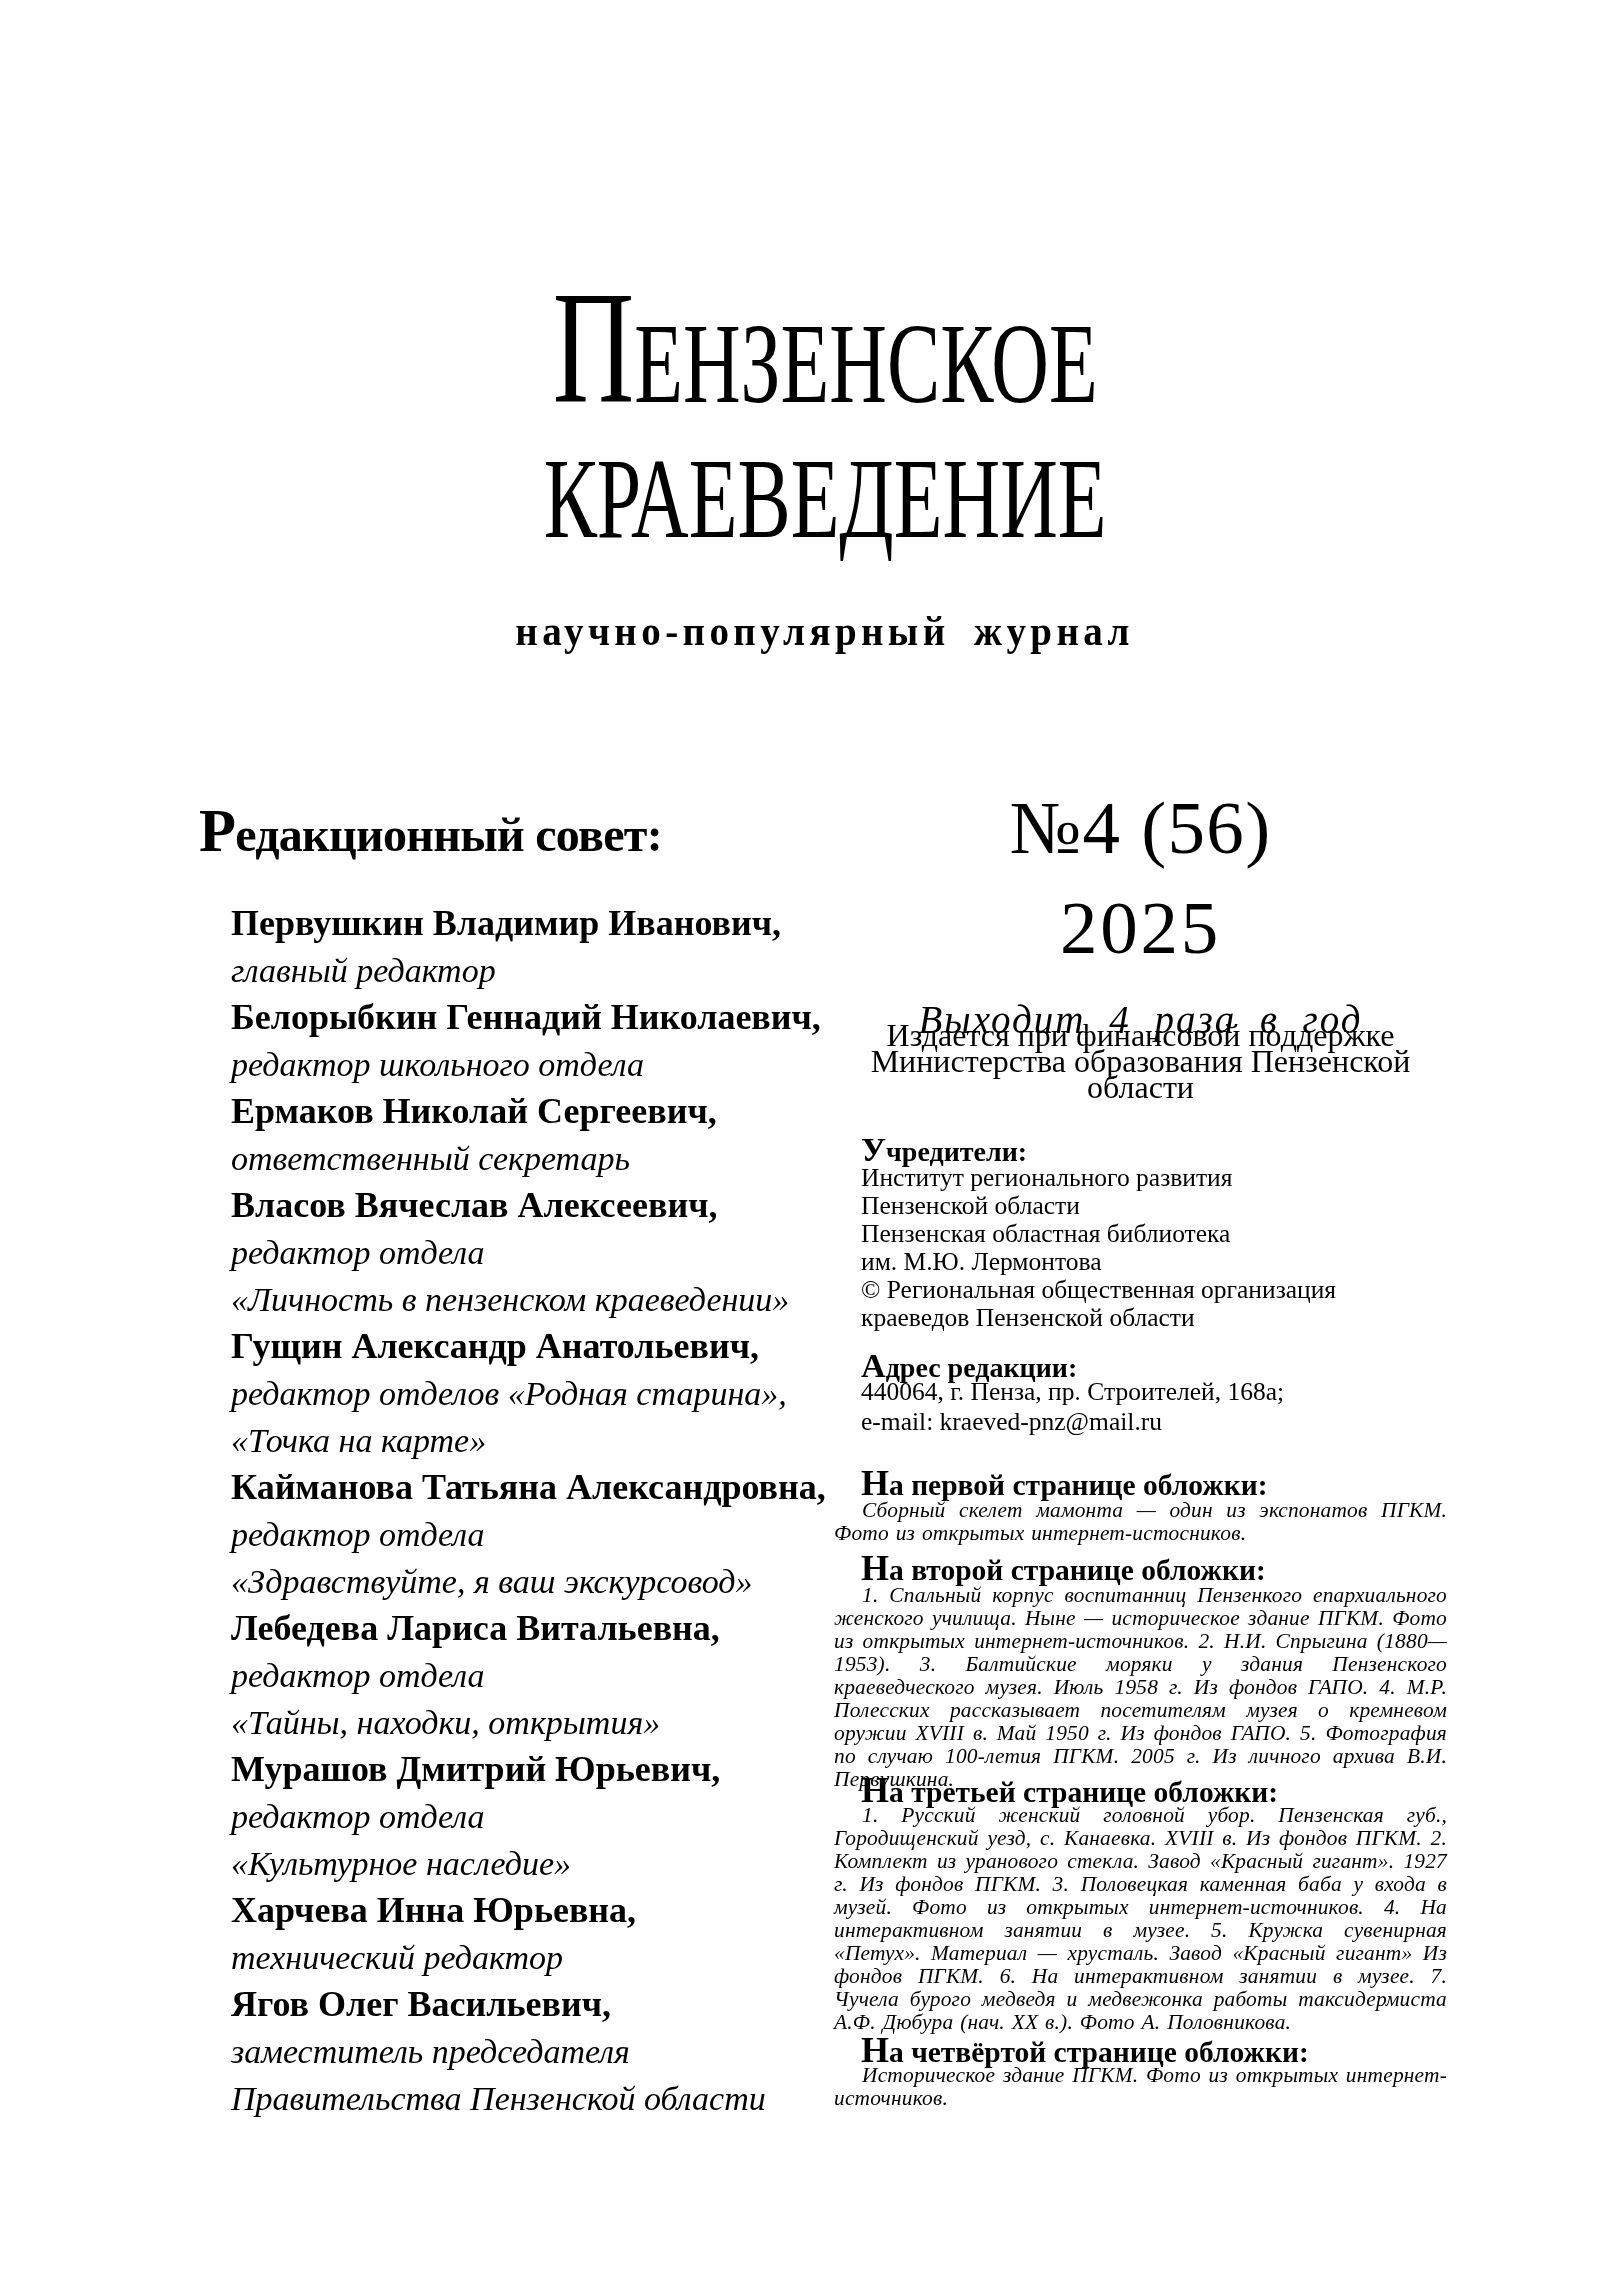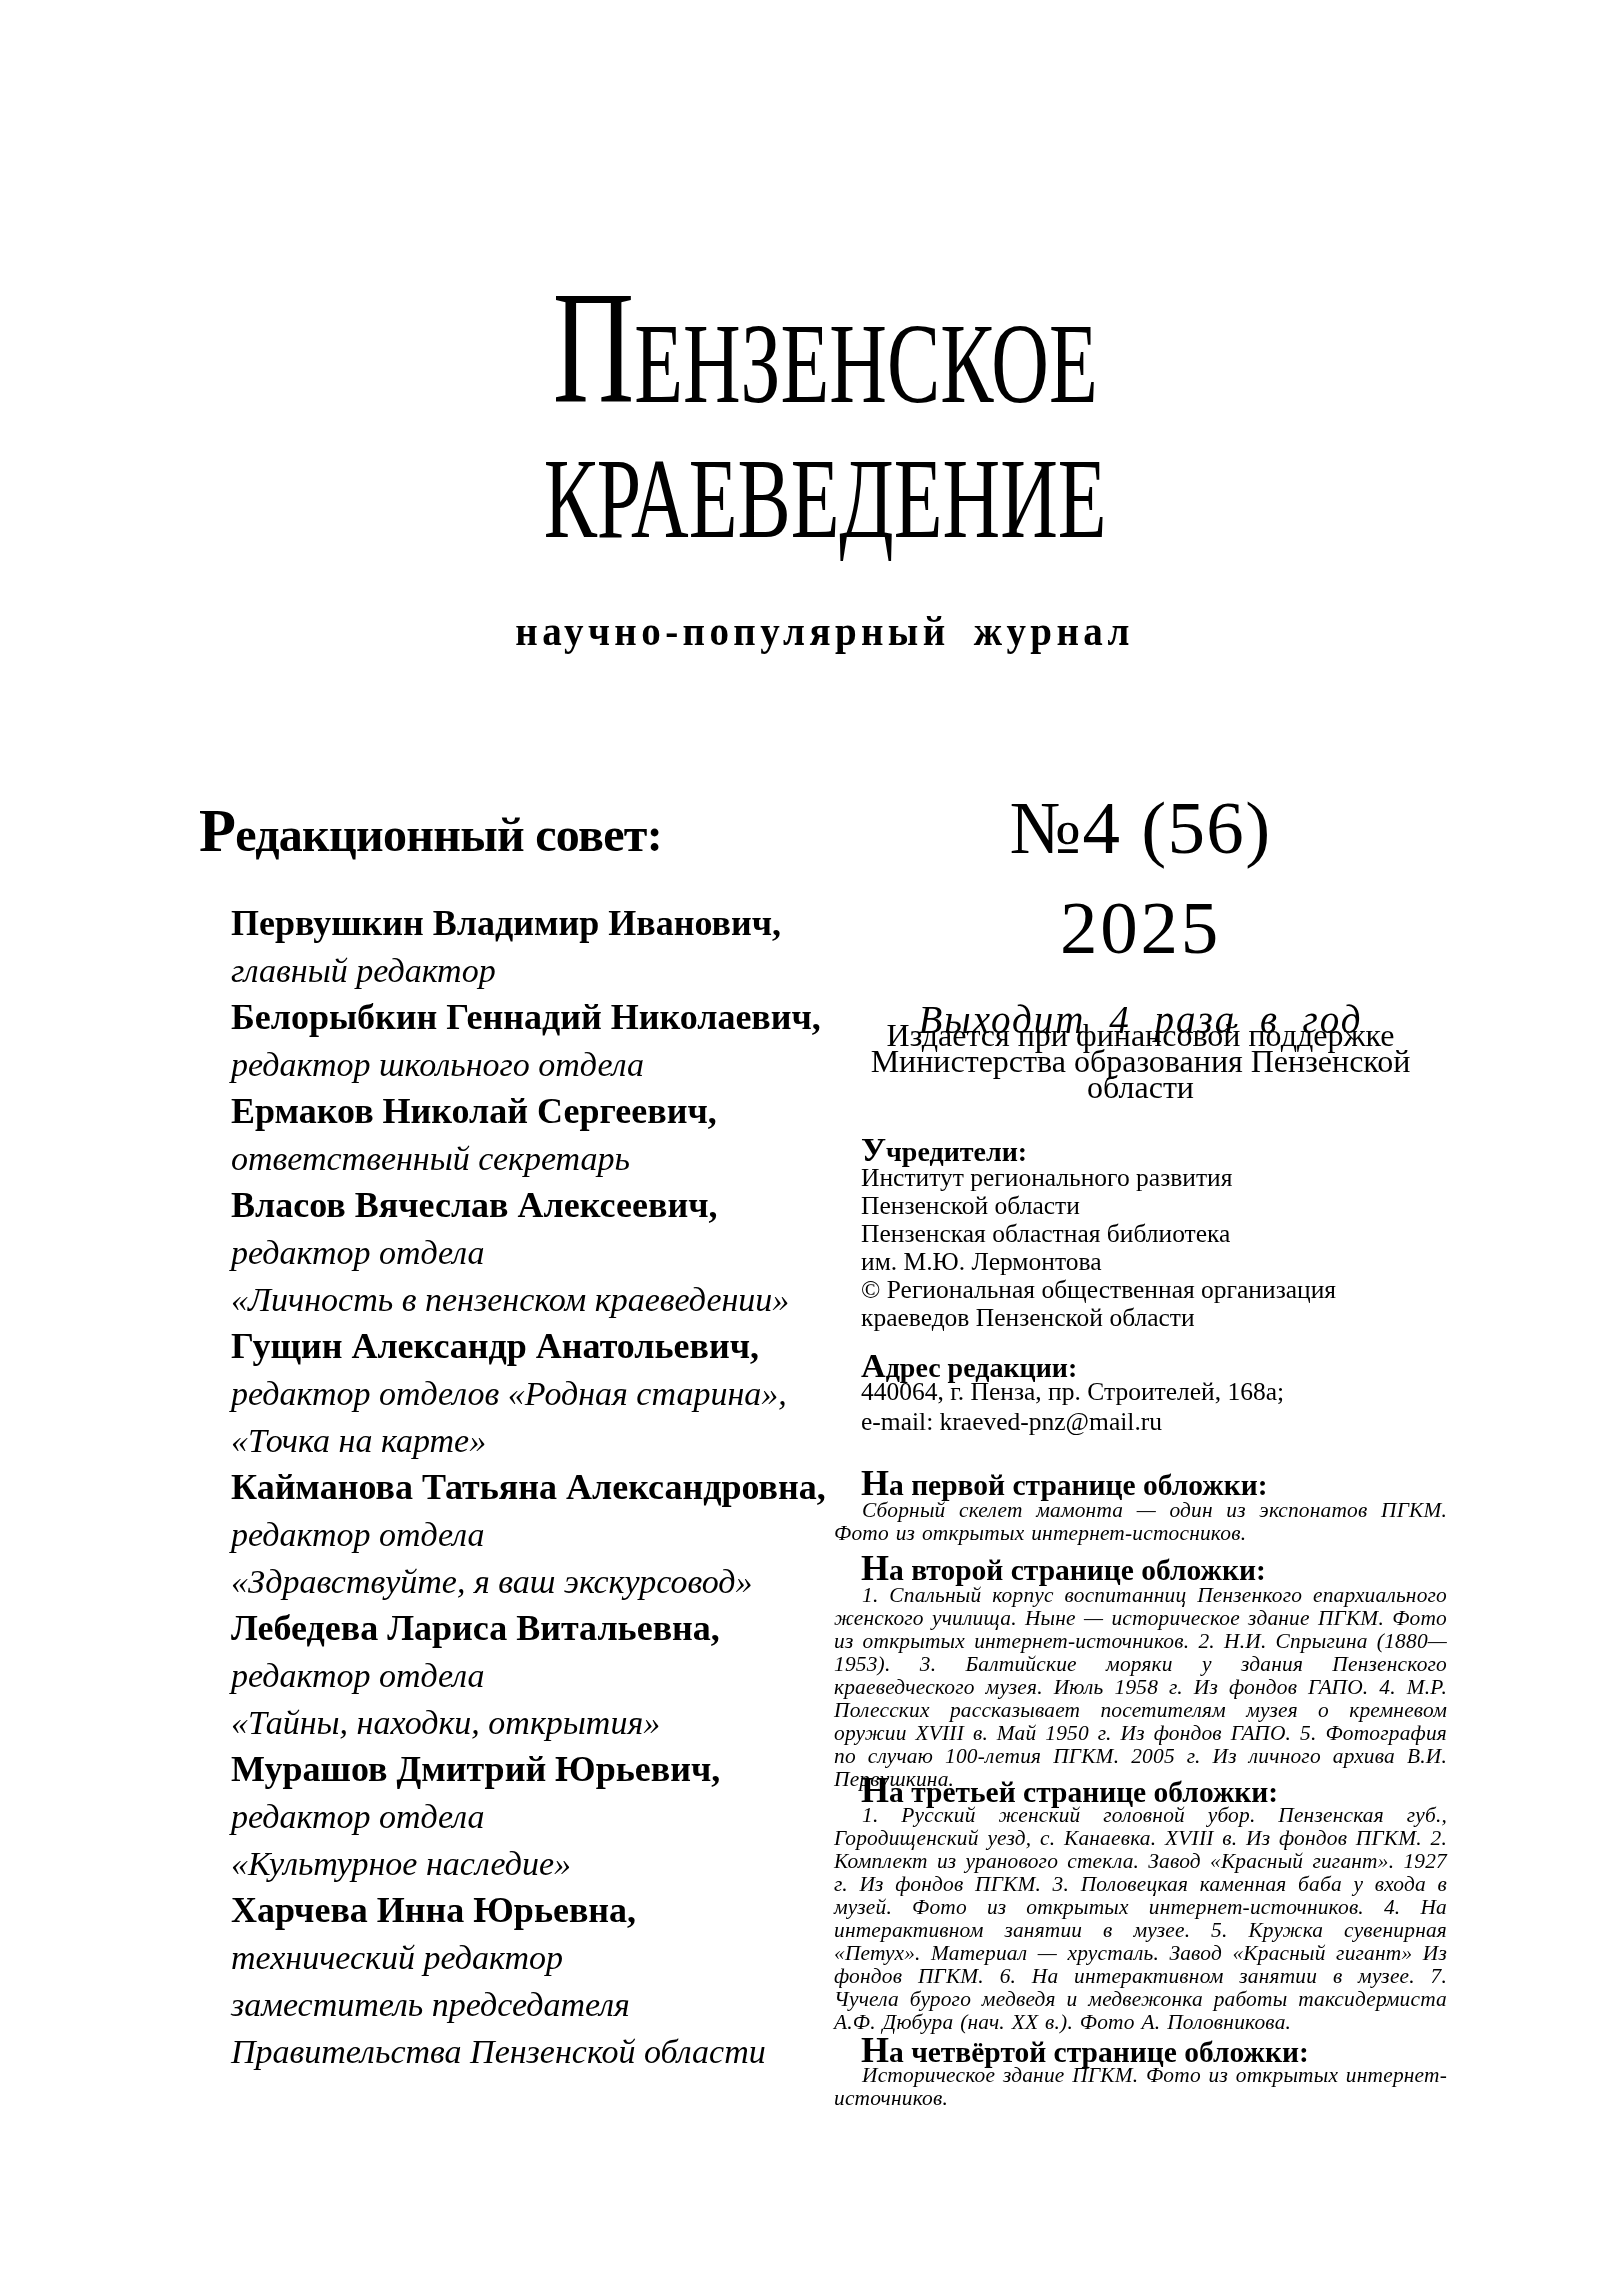--- a/index.html
+++ b/index.html
@@ -97,20 +97,21 @@
     <div class="board-line role">редактор отдела</div>
     <div class="board-line role">«Здравствуйте, я ваш экскурсовод»</div>
     <div class="board-line name">Лебедева Лариса Витальевна,</div>
     <div class="board-line role">редактор отдела</div>
     <div class="board-line role">«Тайны, находки, открытия»</div>
     <div class="board-line name">Мурашов Дмитрий Юрьевич,</div>
     <div class="board-line role">редактор отдела</div>
     <div class="board-line role">«Культурное наследие»</div>
     <div class="board-line name">Харчева Инна Юрьевна,</div>
     <div class="board-line role">технический редактор</div>
+    <div class="board-line name">Ягов Олег Васильевич,</div>
     <div class="board-line role">заместитель председателя</div>
     <div class="board-line role">Правительства Пензенской области</div>
   </div>
 
   <div id="right-col">
     <div class="rc" id="issue-number">№4 (56)</div>
     <div class="rc" id="issue-year">2025</div>
     <div class="rc" id="issue-frequency">Выходит 4 раза в год</div>
 
     <div class="rc" id="funding-note">

